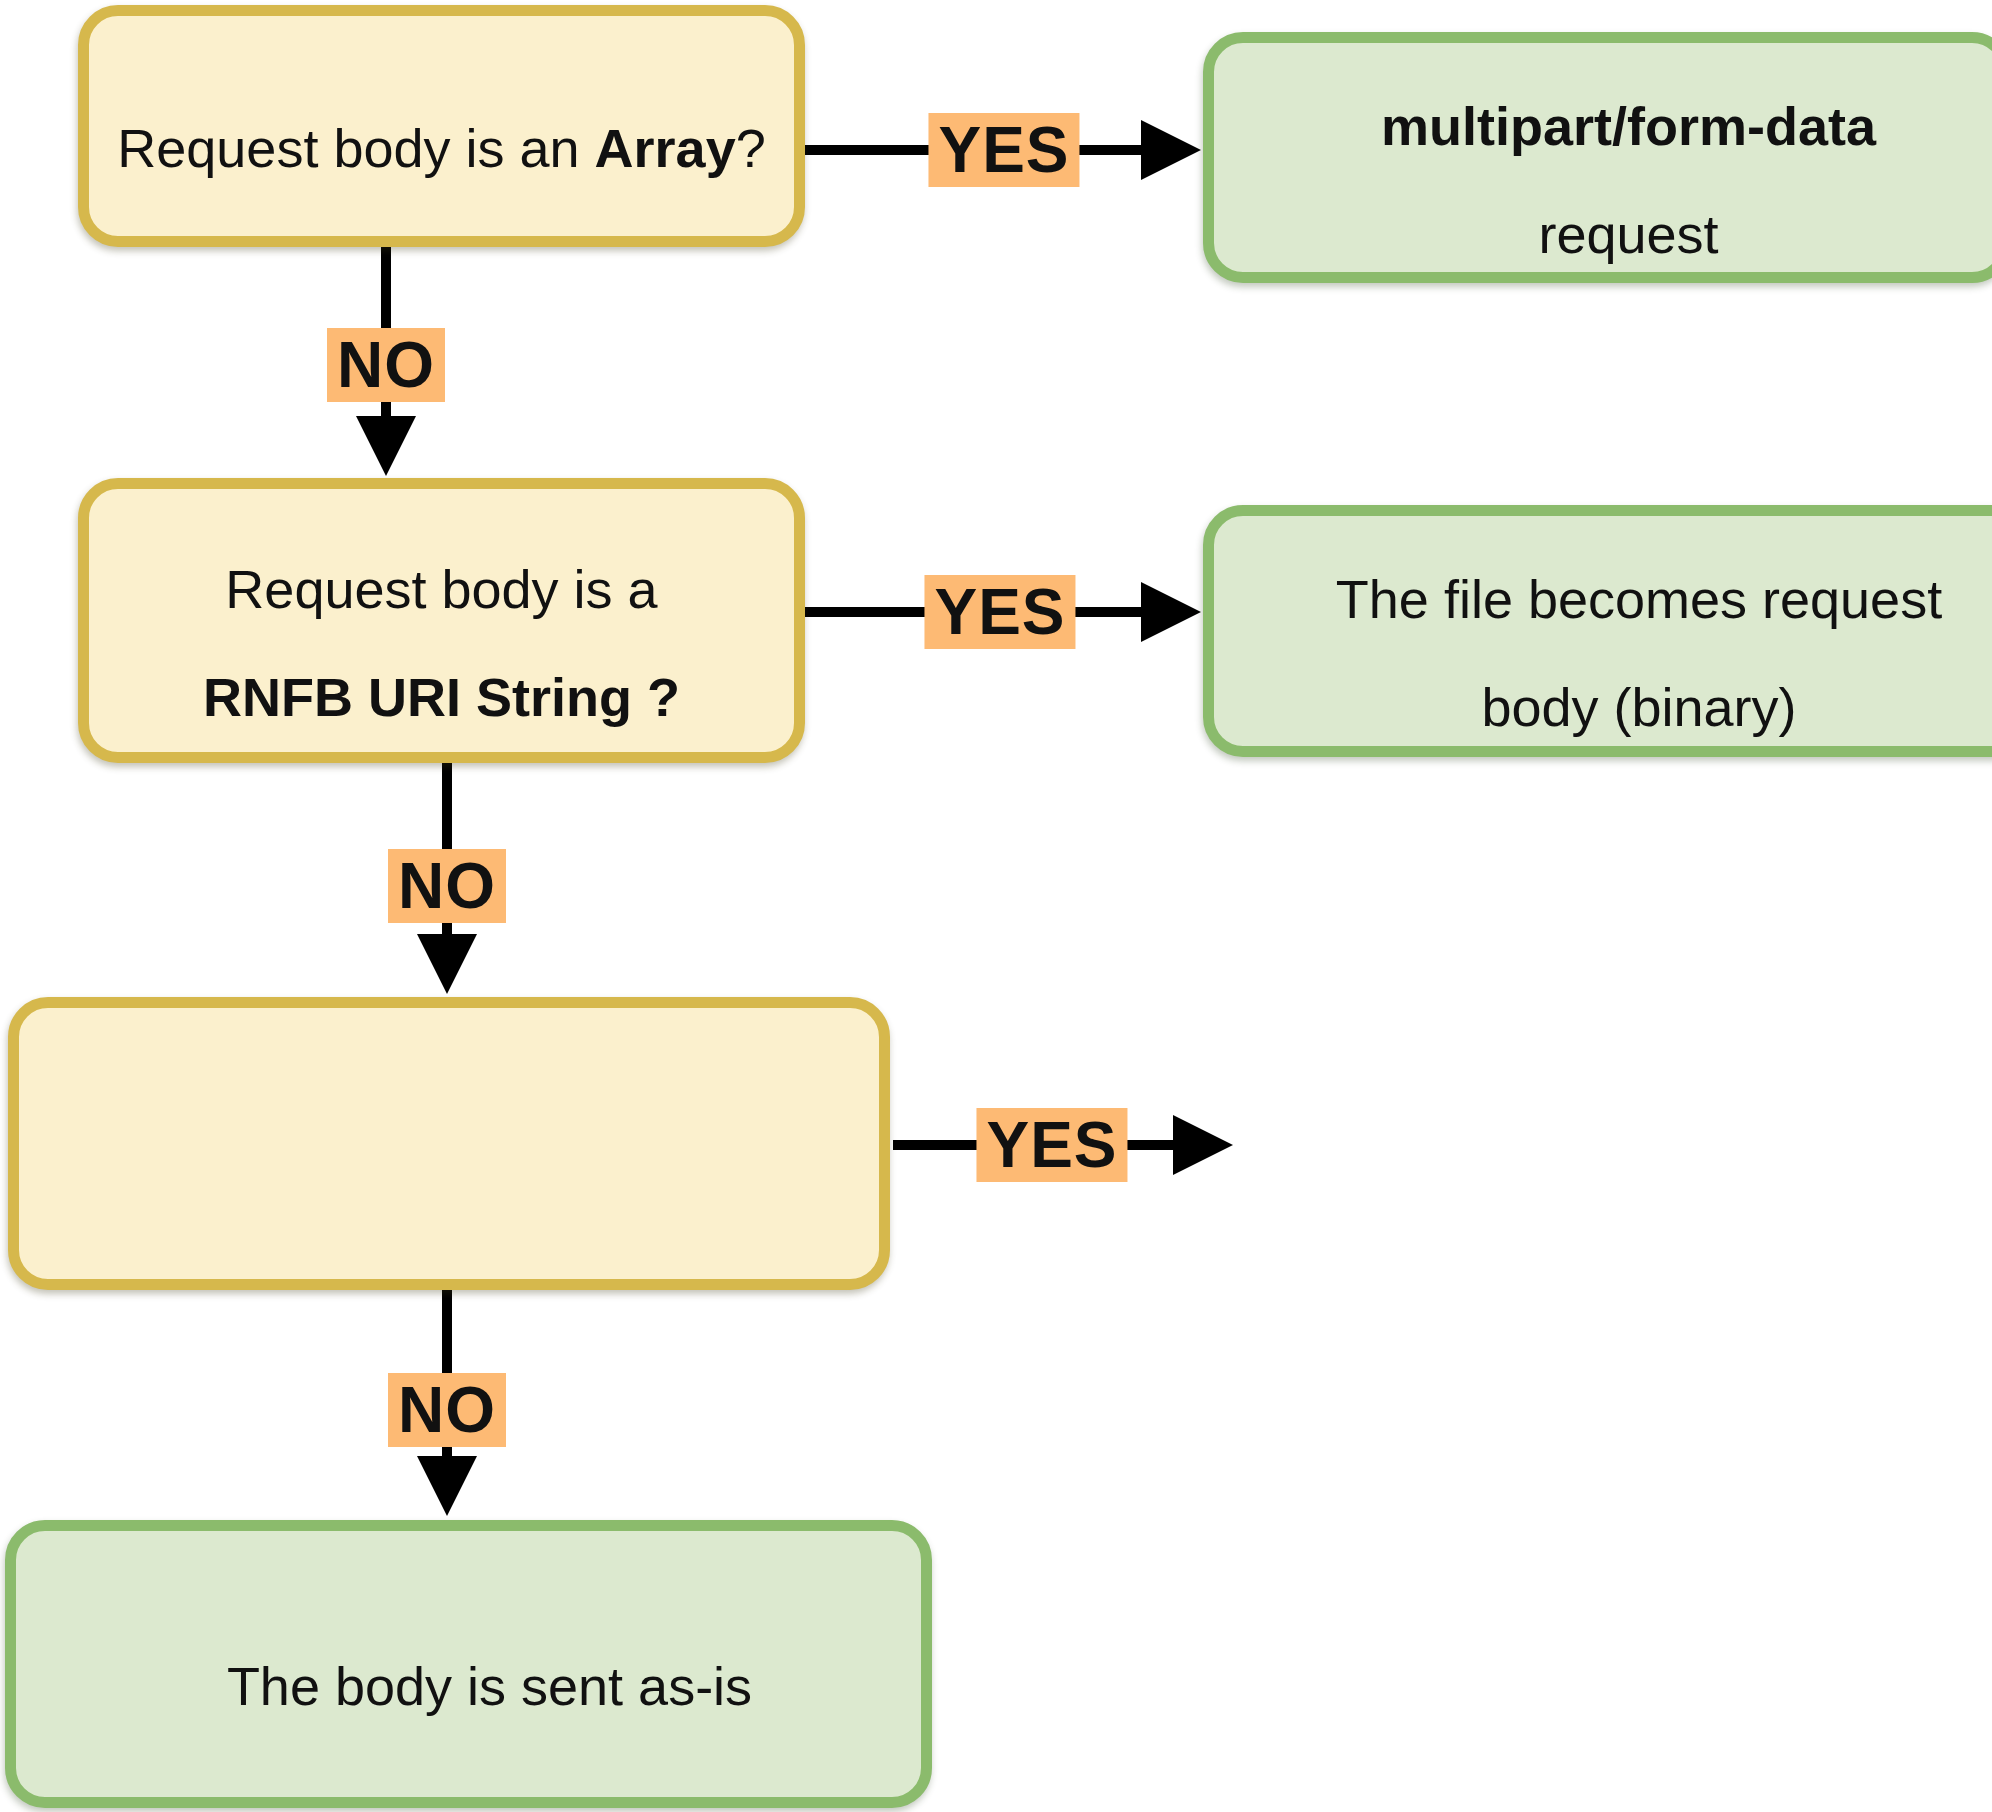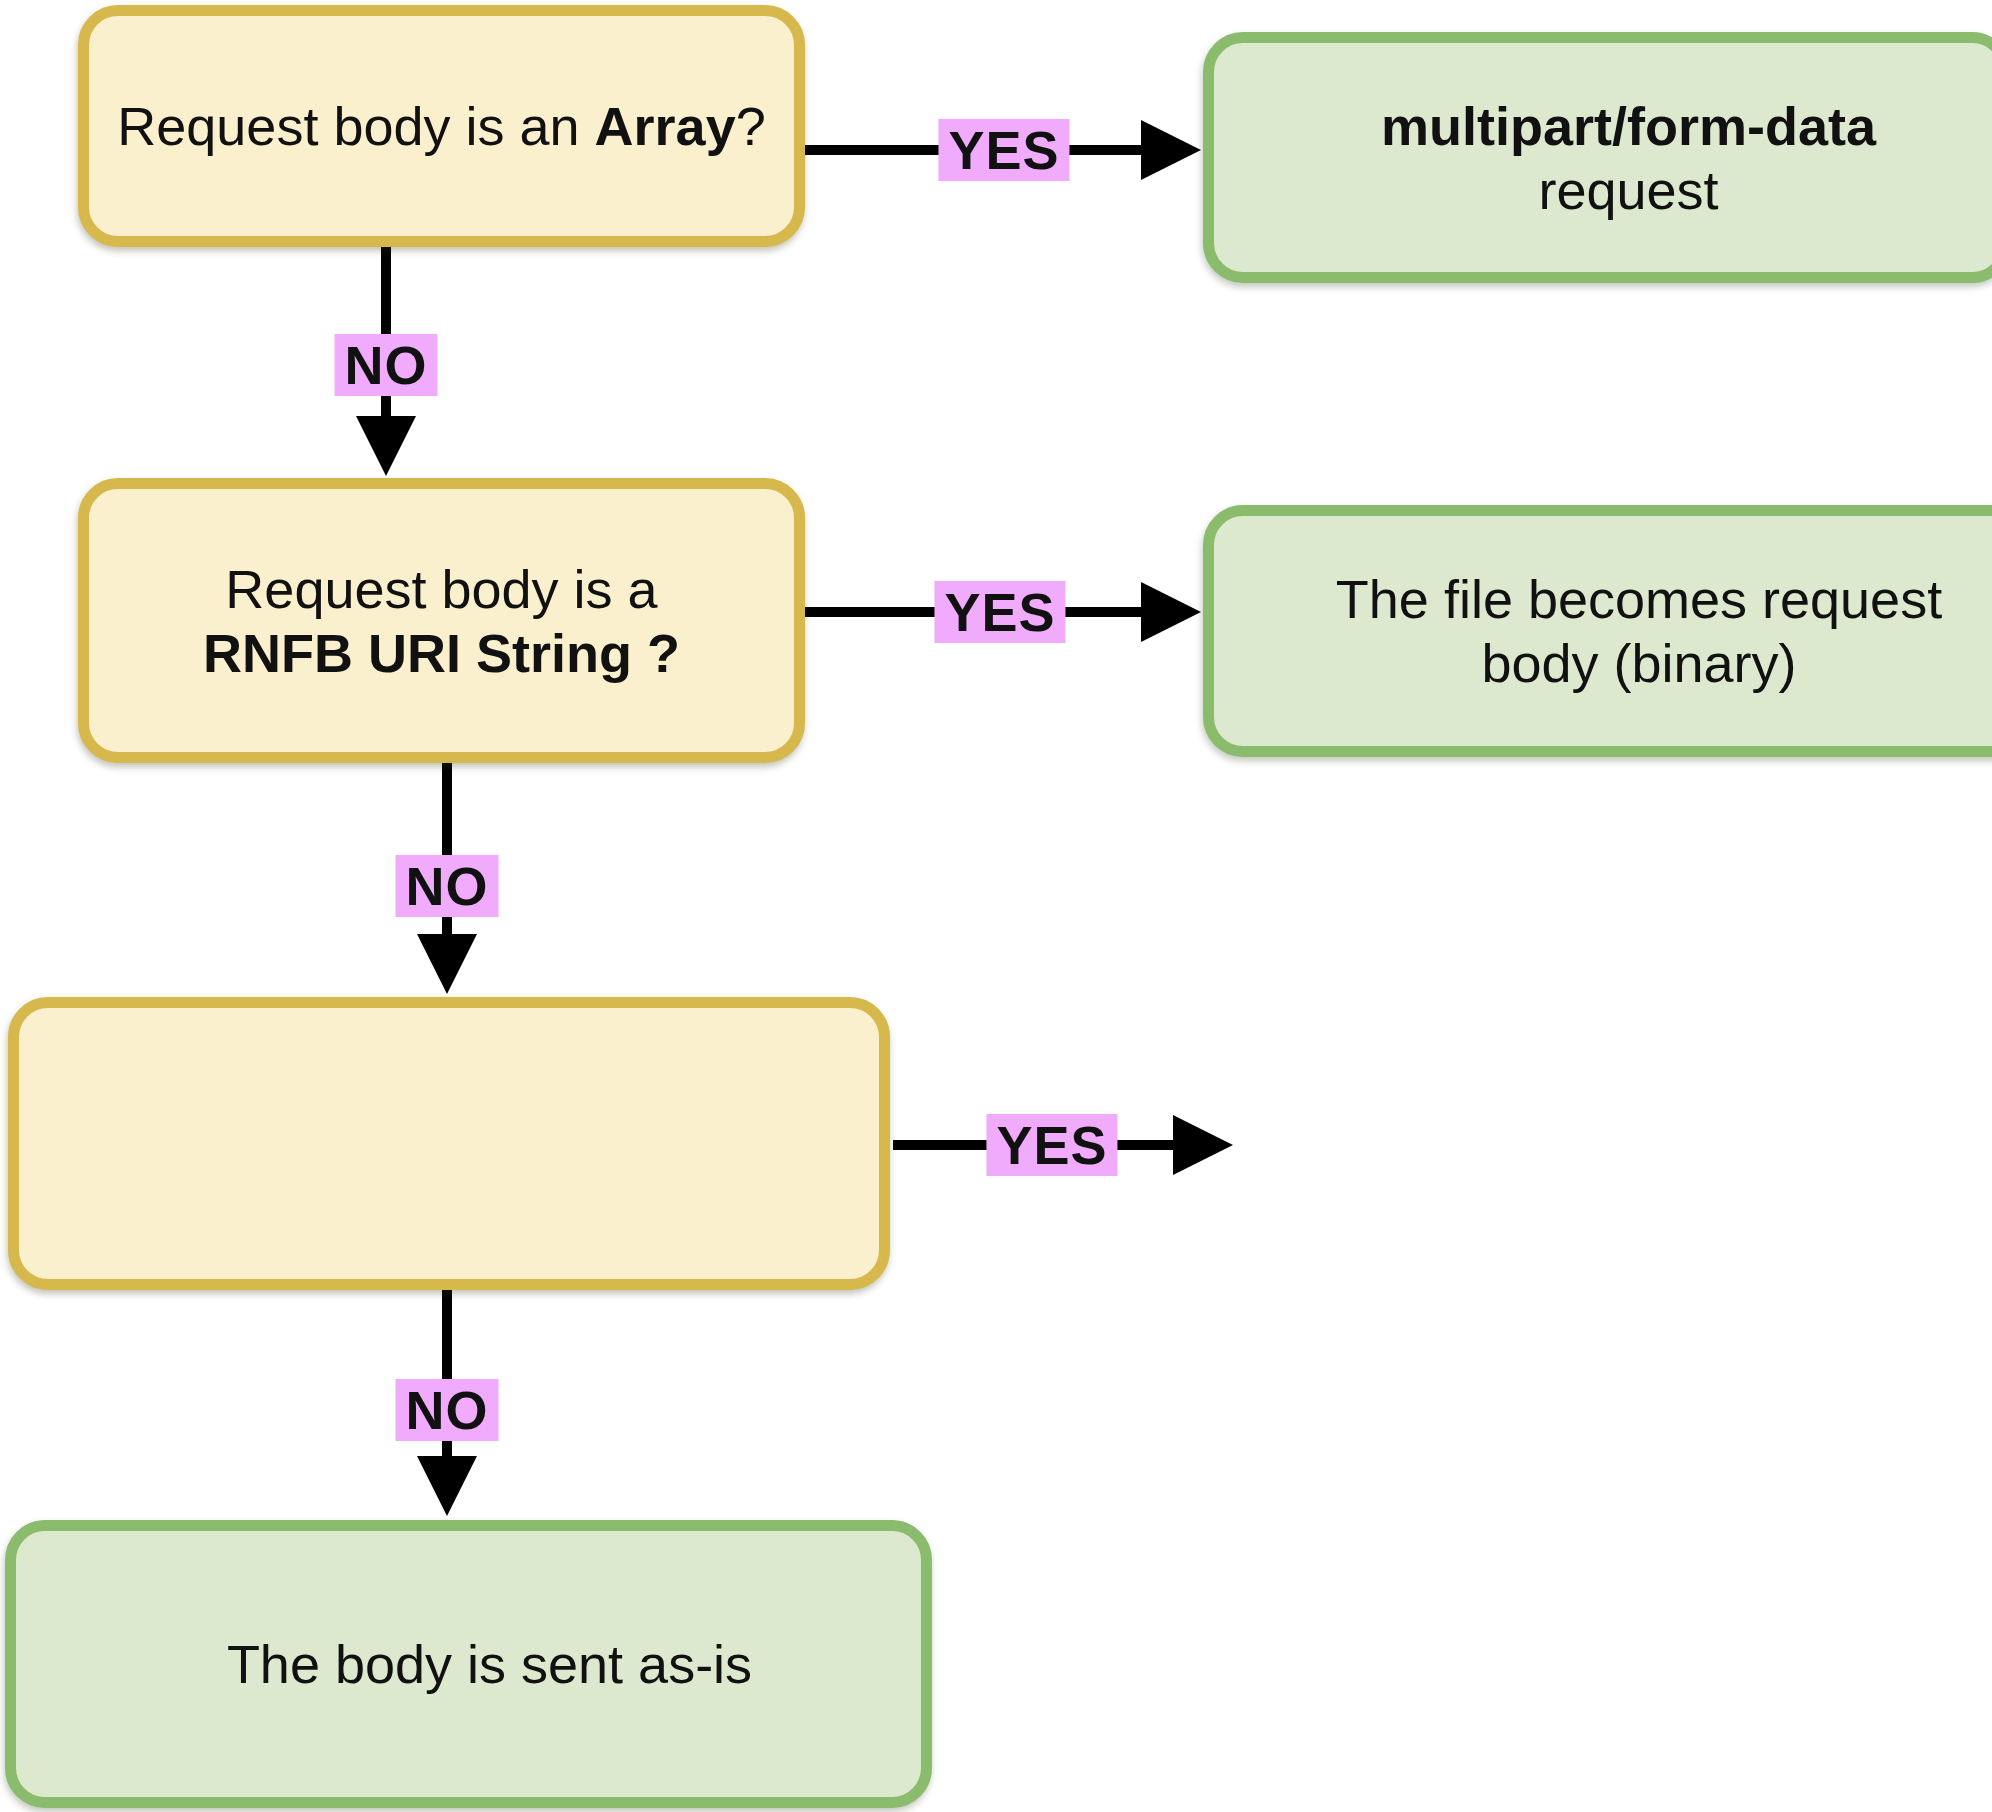--- a/index.html
+++ b/index.html
@@ -22,27 +22,27 @@
   .node.question{
     background:var(--question-fill,#FBF0CD);
     border:11px solid var(--question-border,#D6B84C);
   }
   .node.result{
     background:var(--result-fill,#DCE9CF);
     border:11px solid var(--result-border,#8BBB6C);
     box-shadow:-1px 4px 7px rgba(40,60,25,0.28);
     padding-left:42px;
   }
-  .line{white-space:pre;}
+  .line{white-space:pre;margin-top:44px;}
   .b{font-weight:bold;}
 
   .edge-label{
     position:absolute;transform:translate(-50%,-50%);
-    background:#f0abfc;padding:0 10px;
-    font-size:54px;font-weight:bold;letter-spacing:1px;color:var(--text,#111111);
+    background:#fdba74;padding:0 10px;
+    font-size:64px;font-weight:bold;letter-spacing:1px;color:var(--text,#111111);
   }
 </style>
 </head>
 <body>
 
 <div class="canvas">
 
   <svg class="arrow-layer" viewBox="0 0 1992 1812">
 
     <g>

